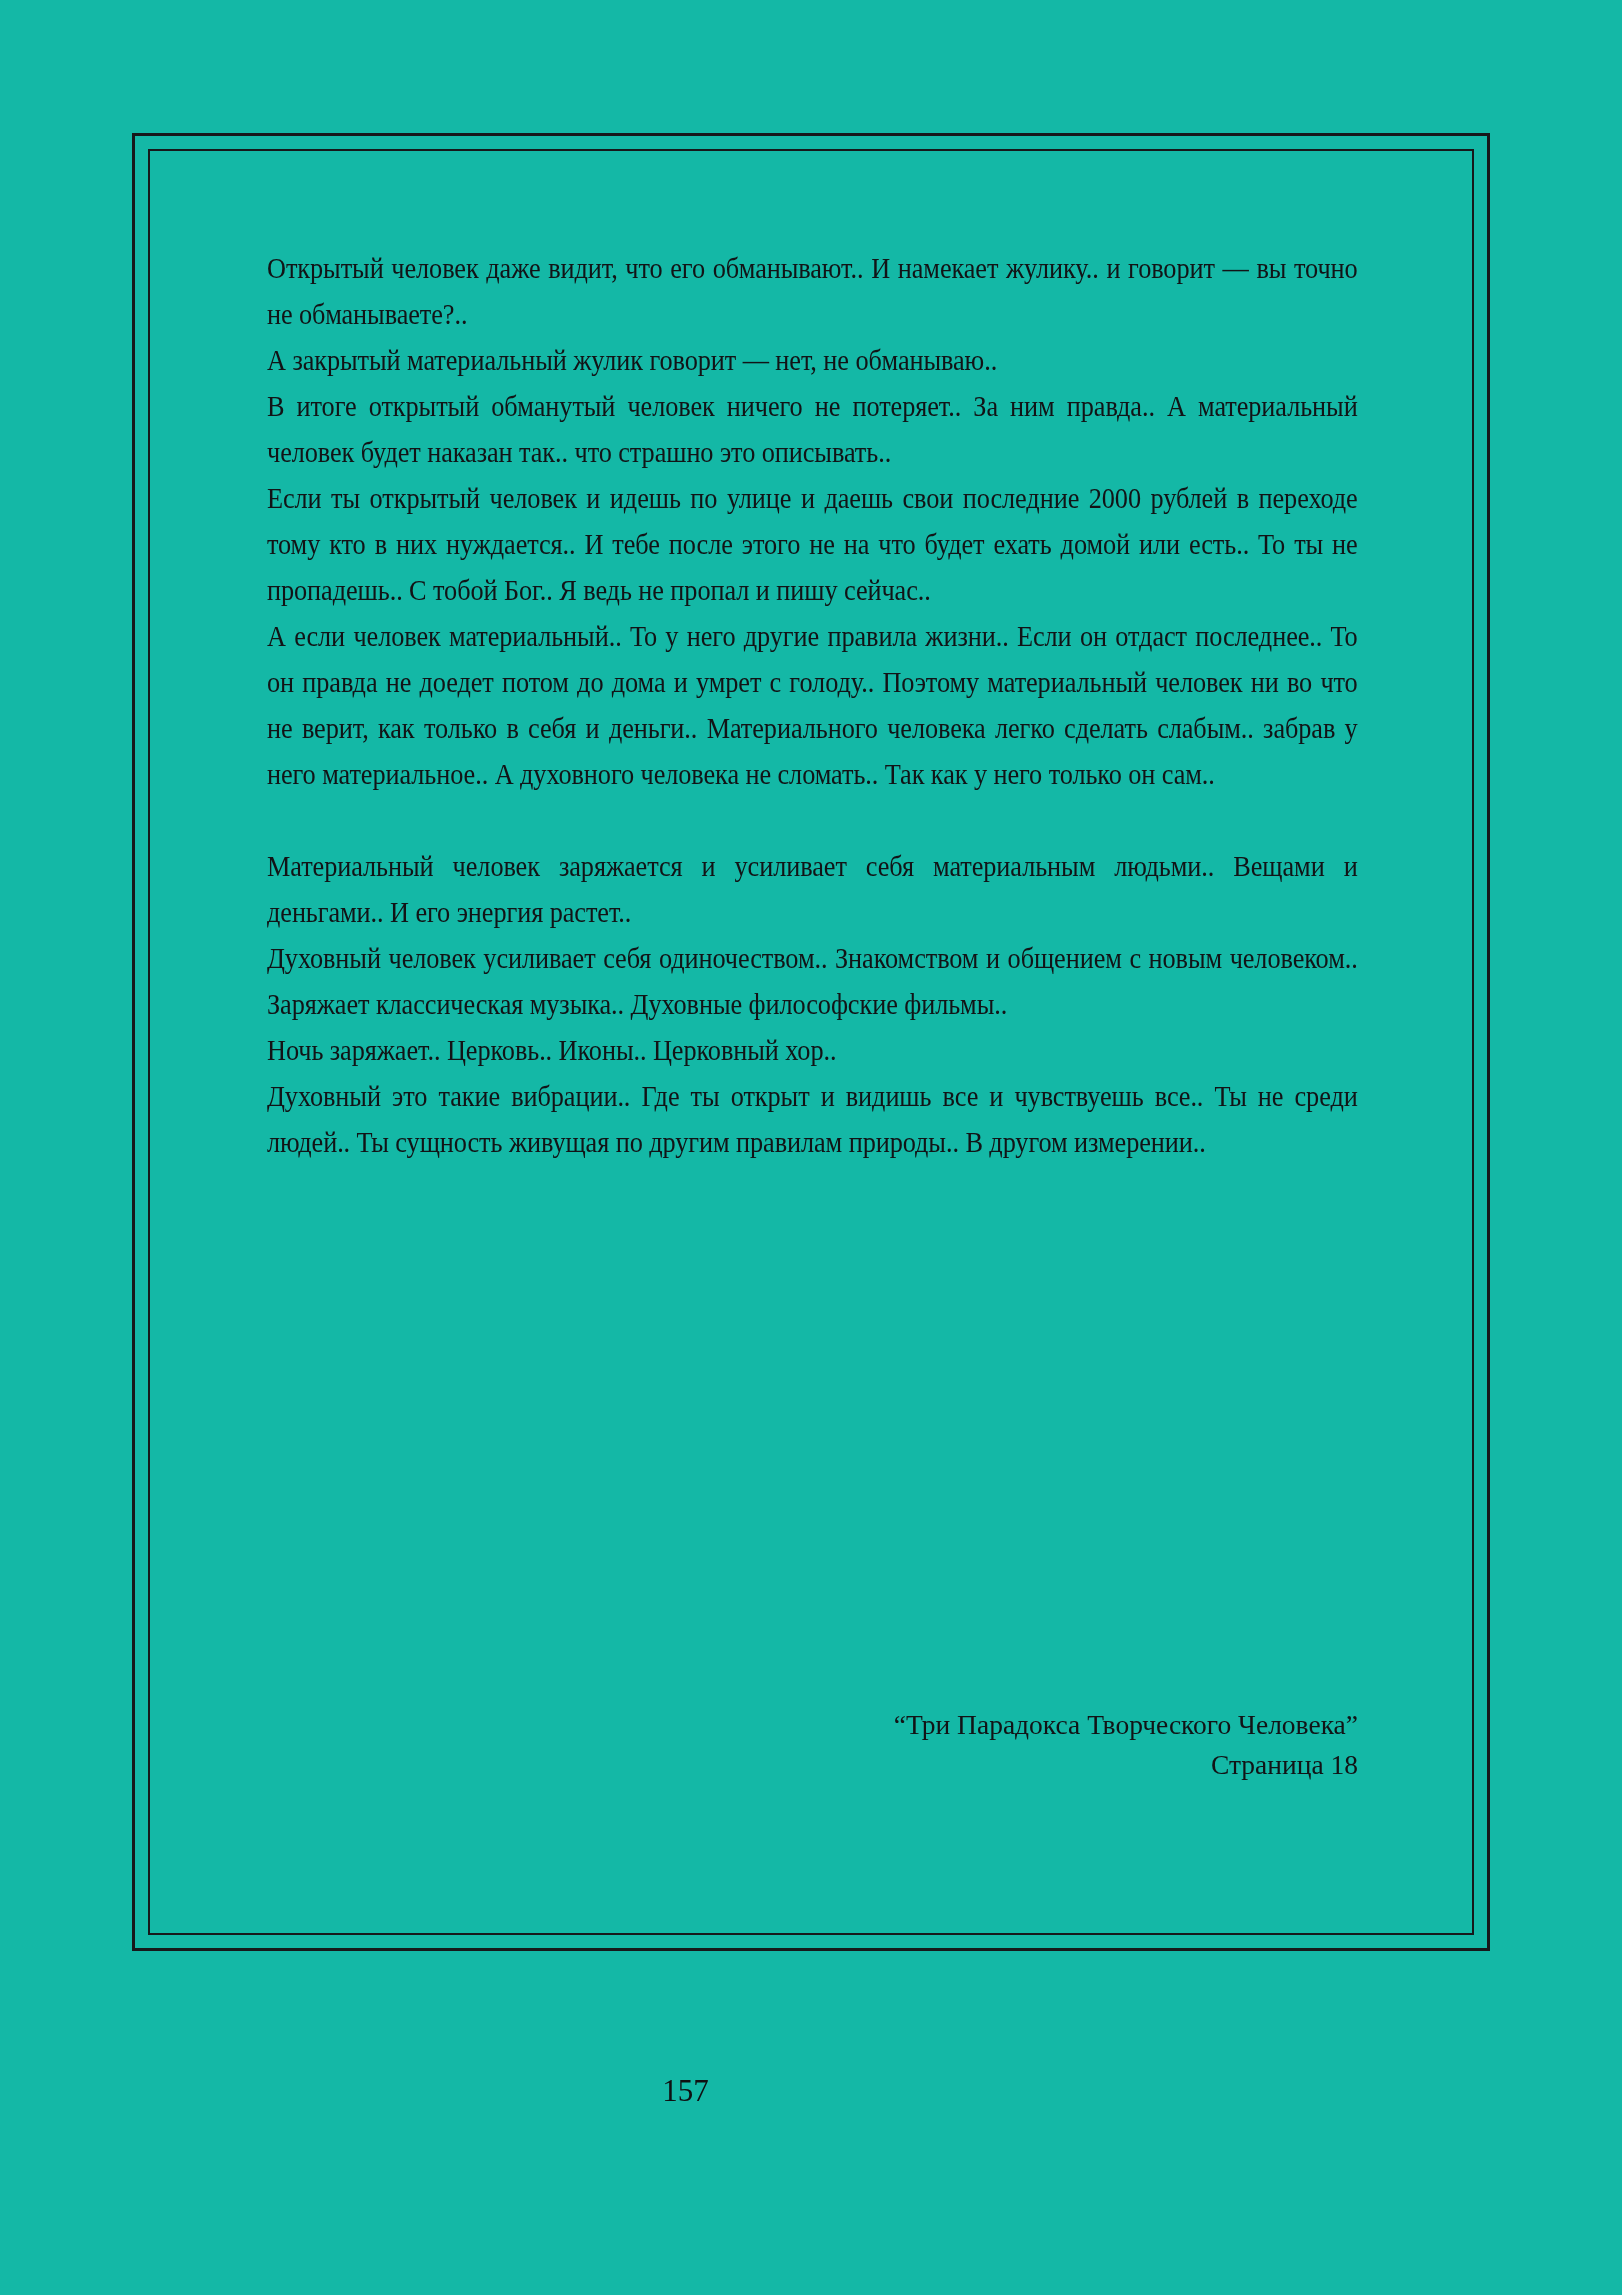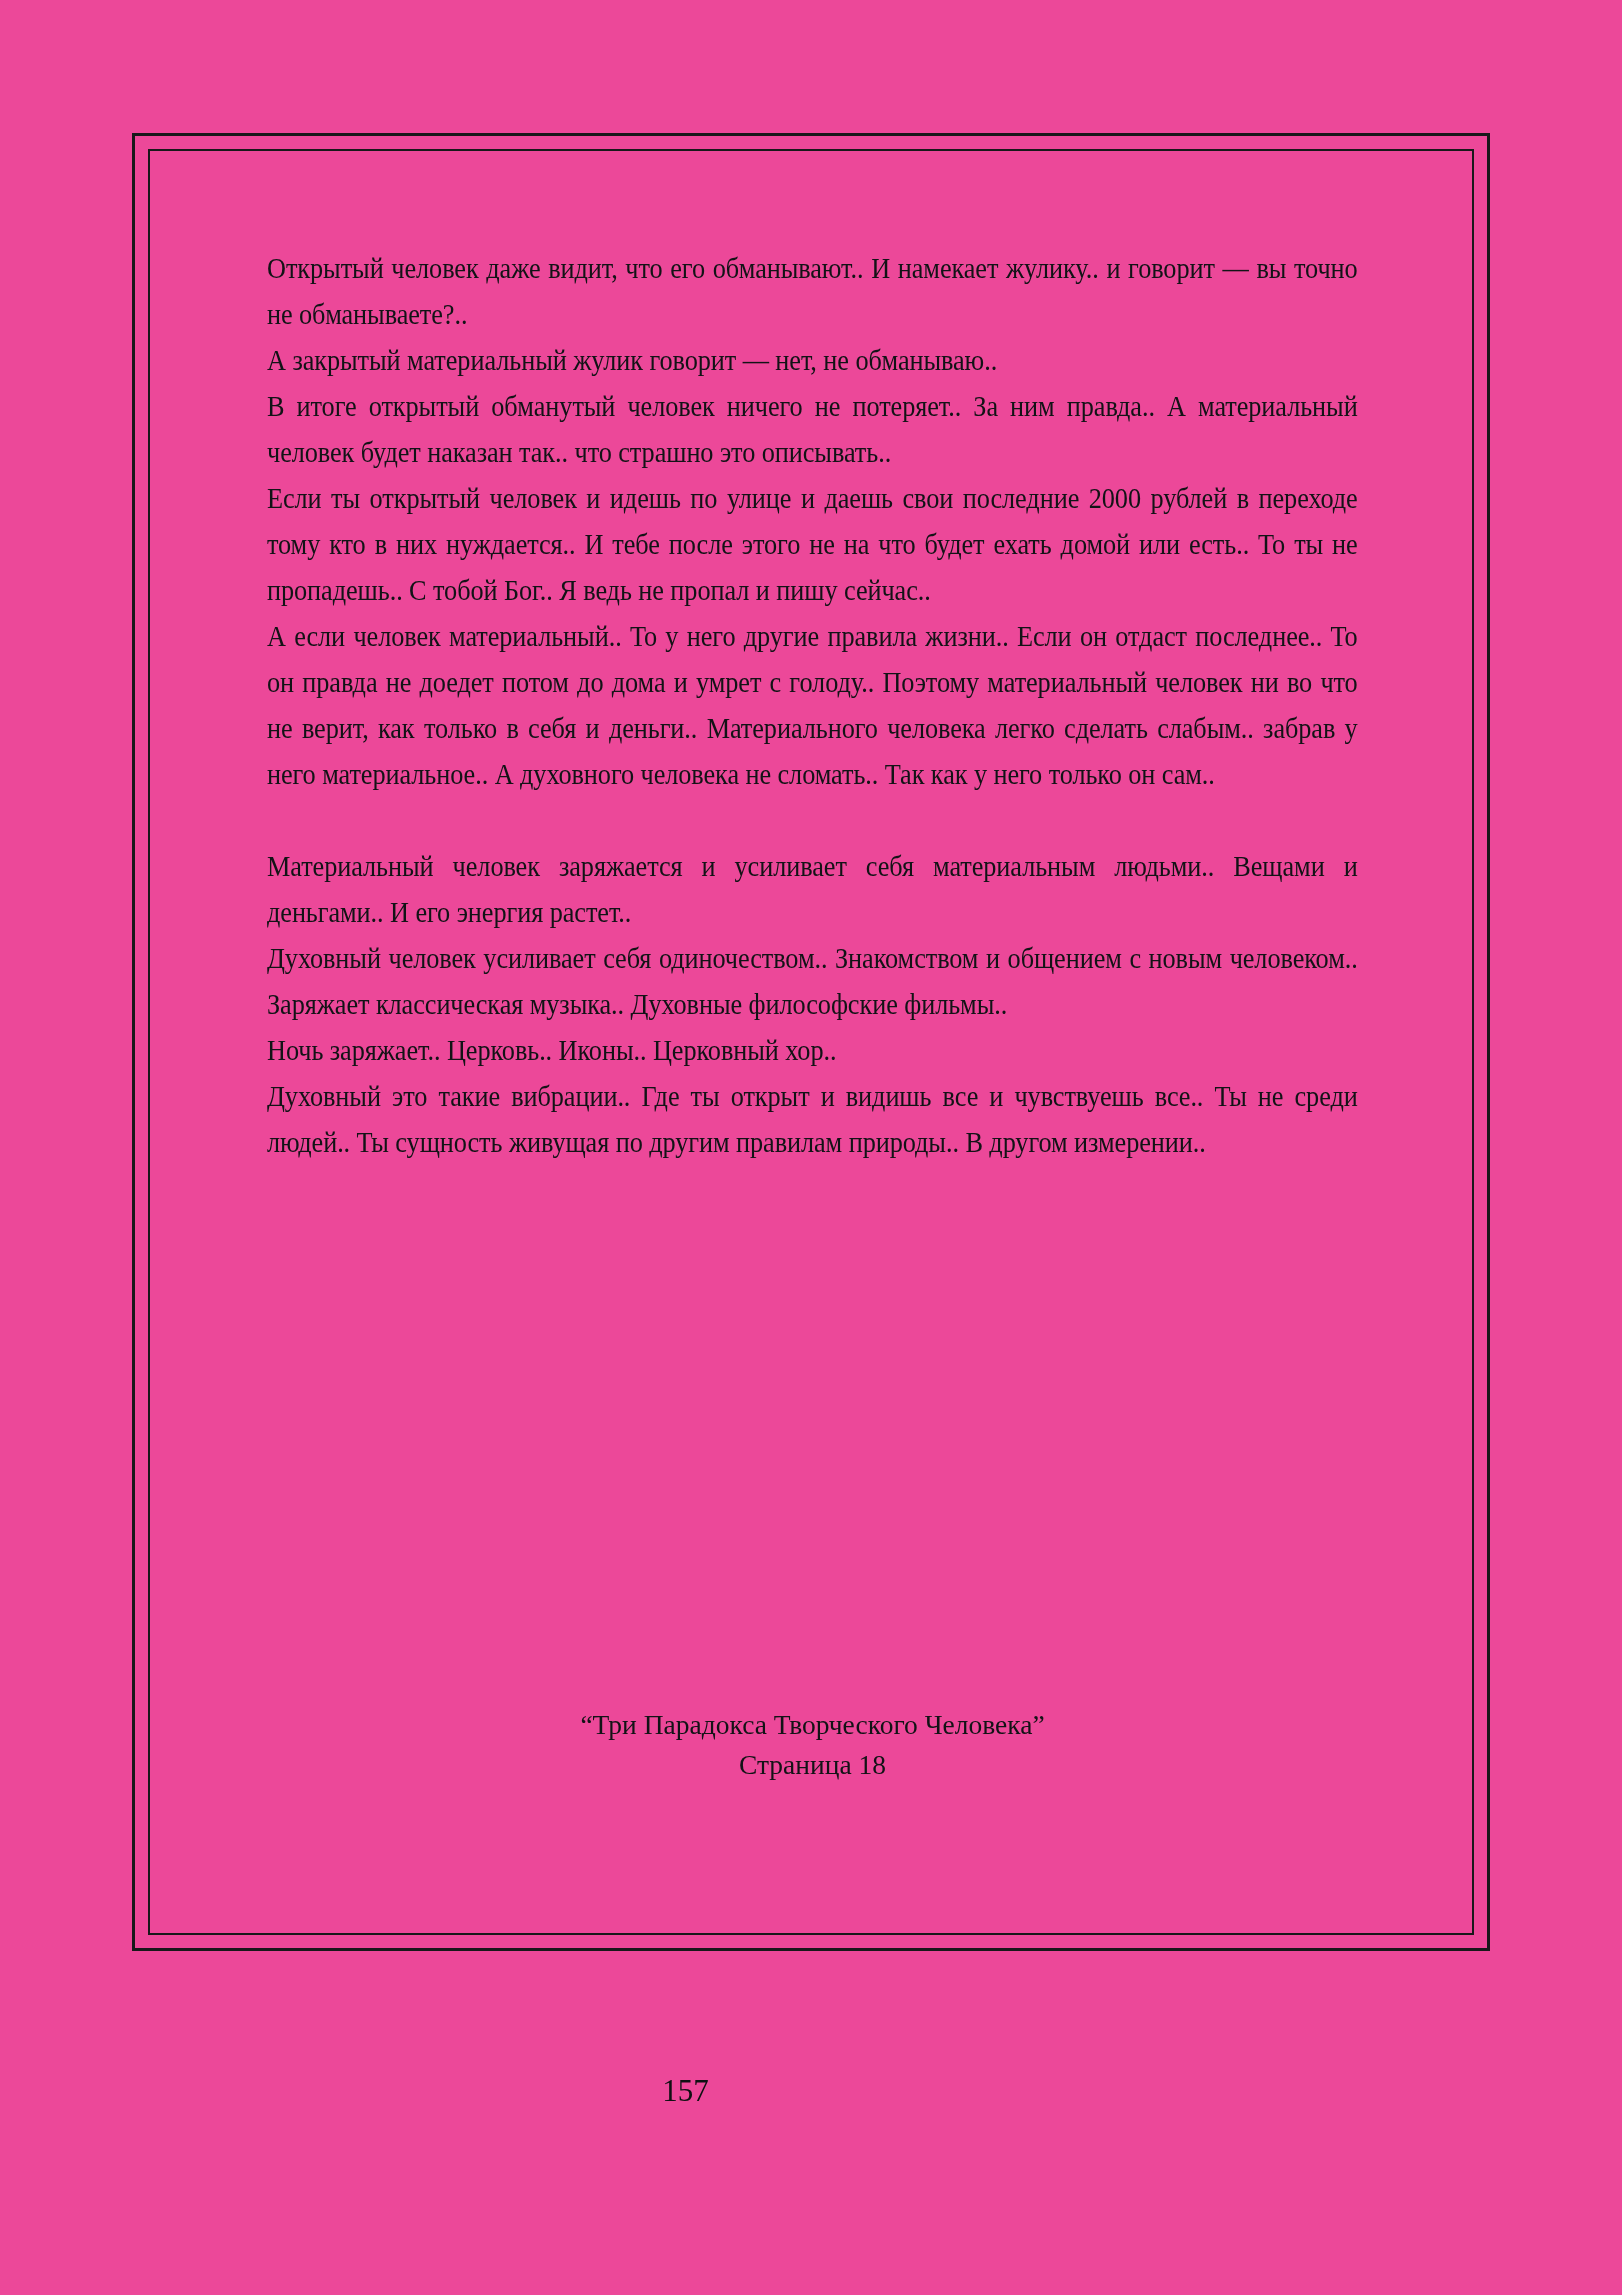--- a/index.html
+++ b/index.html
@@ -6,21 +6,21 @@
   html, body {
     margin: 0;
     padding: 0;
     background: #ffffff;
   }
 
   .page {
     position: relative;
     width: 1623px;
     height: 2295px;
-    background: #ec4899;
+    background: #14b8a6;
     overflow: hidden;
     font-family: "Liberation Serif", "DejaVu Serif", serif;
   }
 
   
   .frame-outer {
     position: absolute;
     left: 132px;
     top: 133px;
     width: 1358px;
@@ -66,21 +66,21 @@
   .para + .para { margin-top: 0; }
 
   .para.gap-before { margin-top: 46px; }
 
   
   .footer-block {
     position: absolute;
     left: 267px;
     top: 1704px;
     width: 1091px;
-    text-align: center;
+    text-align: right;
   }
   .footer-title {
     font-size: 27.5px;
     line-height: 41px;
     color: #121316;
     font-family: "Liberation Serif", "DejaVu Serif", serif;
     white-space: nowrap;
   }
   .footer-pagelabel {
     font-size: 27.5px;

